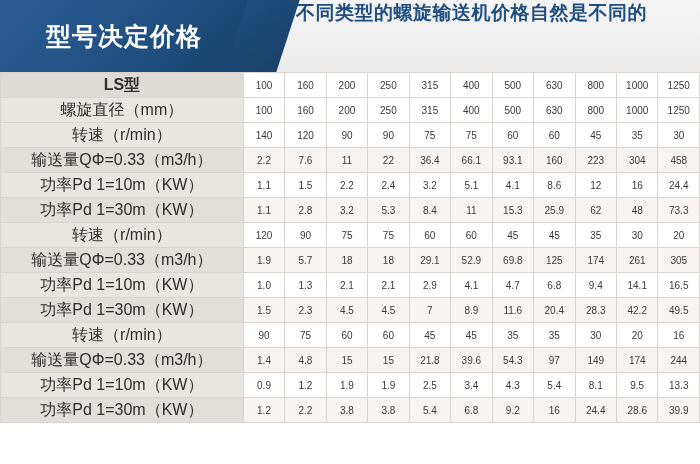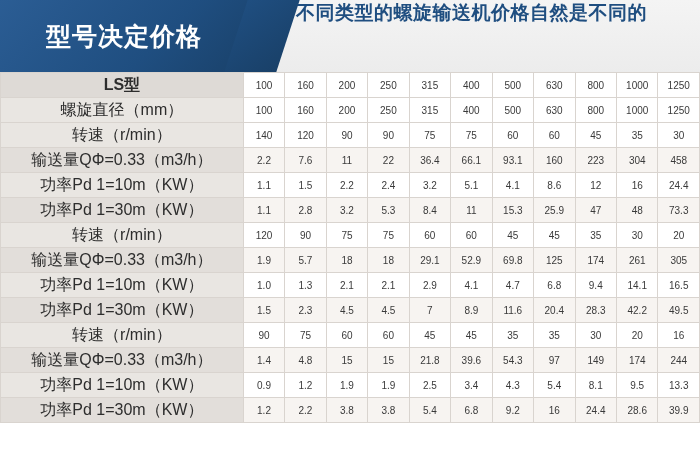--- a/index.html
+++ b/index.html
@@ -209,21 +209,21 @@
           <tr class="alt">
             <td class="rowlabel">功率Pd 1=30m（KW）</td>
             <td class="val">1.1</td>
             <td class="val">2.8</td>
             <td class="val">3.2</td>
             <td class="val">5.3</td>
             <td class="val">8.4</td>
             <td class="val">11</td>
             <td class="val">15.3</td>
             <td class="val">25.9</td>
-            <td class="val">47</td>
+            <td class="val">62</td>
             <td class="val">48</td>
             <td class="val">73.3</td>
           </tr>
           <tr>
             <td class="rowlabel">转速（r/min）</td>
             <td class="val">120</td>
             <td class="val">90</td>
             <td class="val">75</td>
             <td class="val">75</td>
             <td class="val">60</td>

